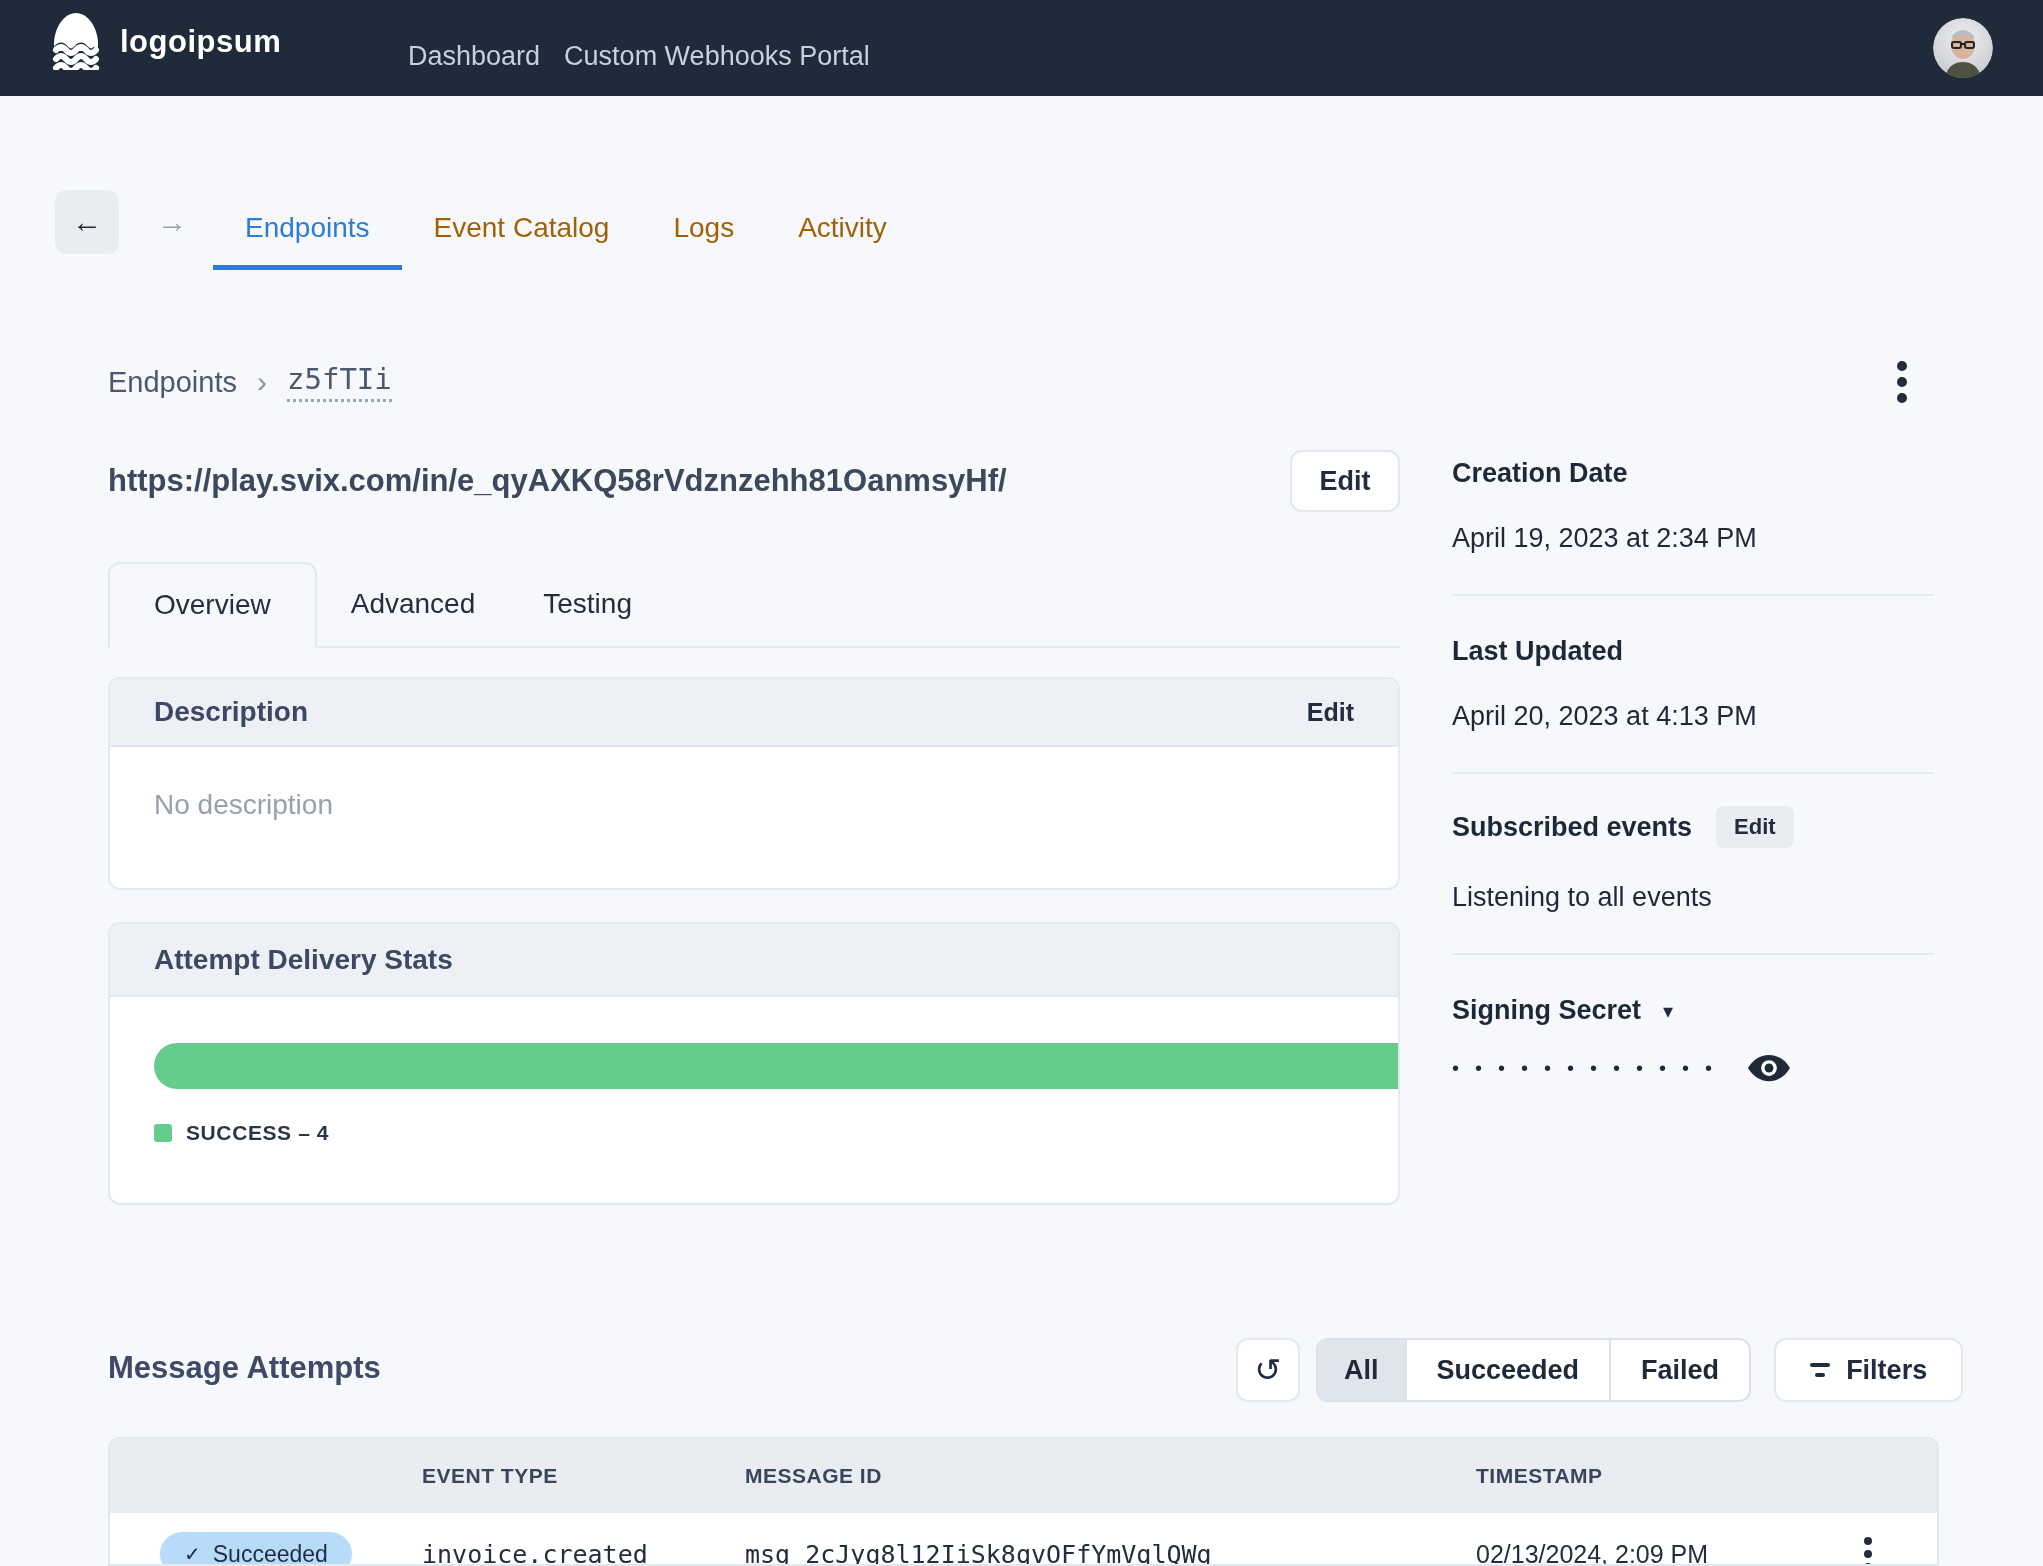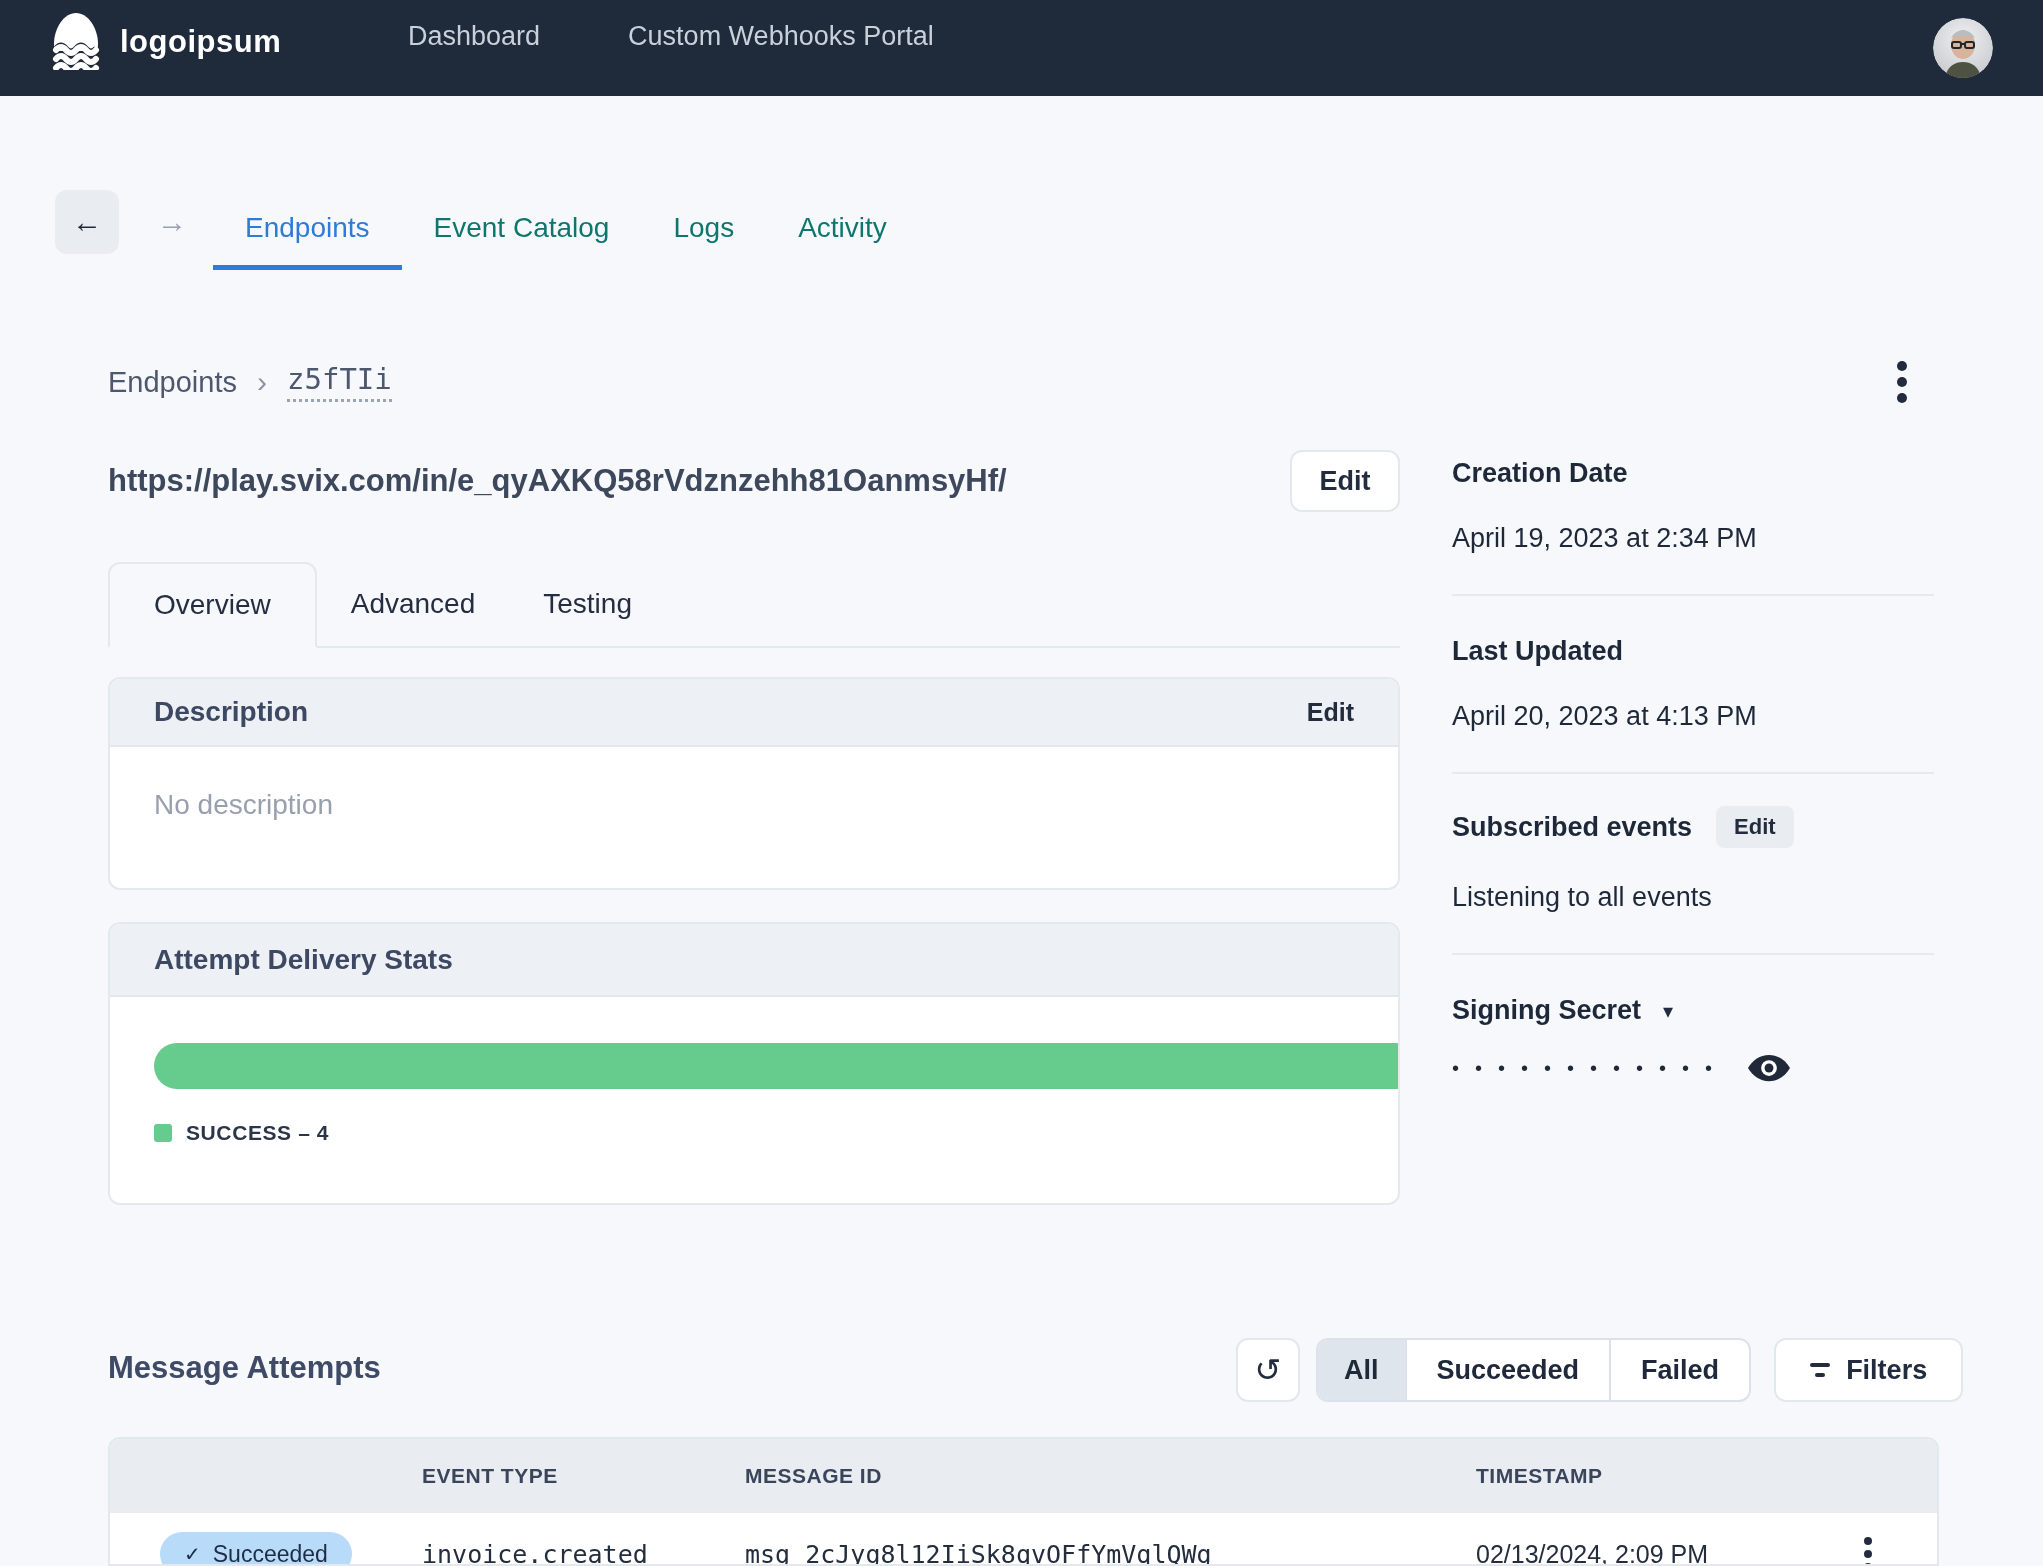--- a/index.html
+++ b/index.html
@@ -3,34 +3,34 @@
 <meta charset="utf-8">
 <style>
   html,body{margin:0;padding:0;background:#f6f8fb;}
   .page{position:relative;width:2043px;height:1566px;overflow:hidden;background:#f6f8fb;
         font-family:"Liberation Sans",sans-serif;color:#222c3e;}
 
   
   .navbar{position:absolute;left:0;top:0;width:2043px;height:96px;background:#1f2a3a;}
   .brand{position:absolute;left:48px;top:0;height:84px;display:flex;align-items:center;gap:16px;}
   .brand-name{color:#ffffff;font-size:31px;font-weight:bold;letter-spacing:.5px;}
-  .nav-links{position:absolute;left:408px;top:0;height:72px;display:flex;align-items:center;gap:88px;}
+  .nav-links{position:absolute;left:408px;top:0;height:72px;display:flex;align-items:flex-end;gap:24px;}
   .nav-link{font-size:27px;color:#c9d0da;font-weight:500;cursor:pointer;white-space:nowrap;}
   .nav-link.active{color:#ffffff;font-weight:bold;background:#141e2b;border-radius:10px;
                    height:58px;display:flex;align-items:center;padding:0 34px;}
   .avatar{position:absolute;right:50px;top:18px;width:60px;height:60px;border-radius:50%;overflow:hidden;}
 
   
   .history-tabs{position:absolute;left:55px;top:190px;height:80px;display:flex;align-items:flex-start;}
   .hist-btn{width:64px;height:64px;border-radius:12px;display:flex;align-items:center;justify-content:center;
             font-size:30px;cursor:pointer;}
   .hist-btn.back{background:#e9edf2;color:#1f2937;}
   .hist-btn.fwd{margin-left:21px;color:#98a1b0;}
   .ptabs{display:flex;margin-left:9px;height:80px;}
-  .ptab{padding:0 32px;font-size:28px;color:#0f766e;display:flex;align-items:center;height:75px;
+  .ptab{padding:0 32px;font-size:28px;color:#a16207;display:flex;align-items:center;height:75px;
         border-bottom:5px solid transparent;cursor:pointer;white-space:nowrap;}
   .ptab.active{color:#2e7cd6;border-bottom-color:#2e7cd6;}
 
   
   .breadcrumb-row{position:absolute;left:108px;top:360px;width:1831px;height:44px;
                   display:flex;align-items:center;gap:20px;}
   .crumb-root{font-size:29px;color:#4d586f;cursor:pointer;}
   .crumb-sep{font-size:30px;color:#8b94a5;line-height:1;}
   .crumb-current{font-family:"DejaVu Sans Mono","Liberation Mono",monospace;font-size:29px;color:#4d586f;
                  border-bottom:3px dotted #9aa3b5;padding-bottom:3px;cursor:pointer;}

